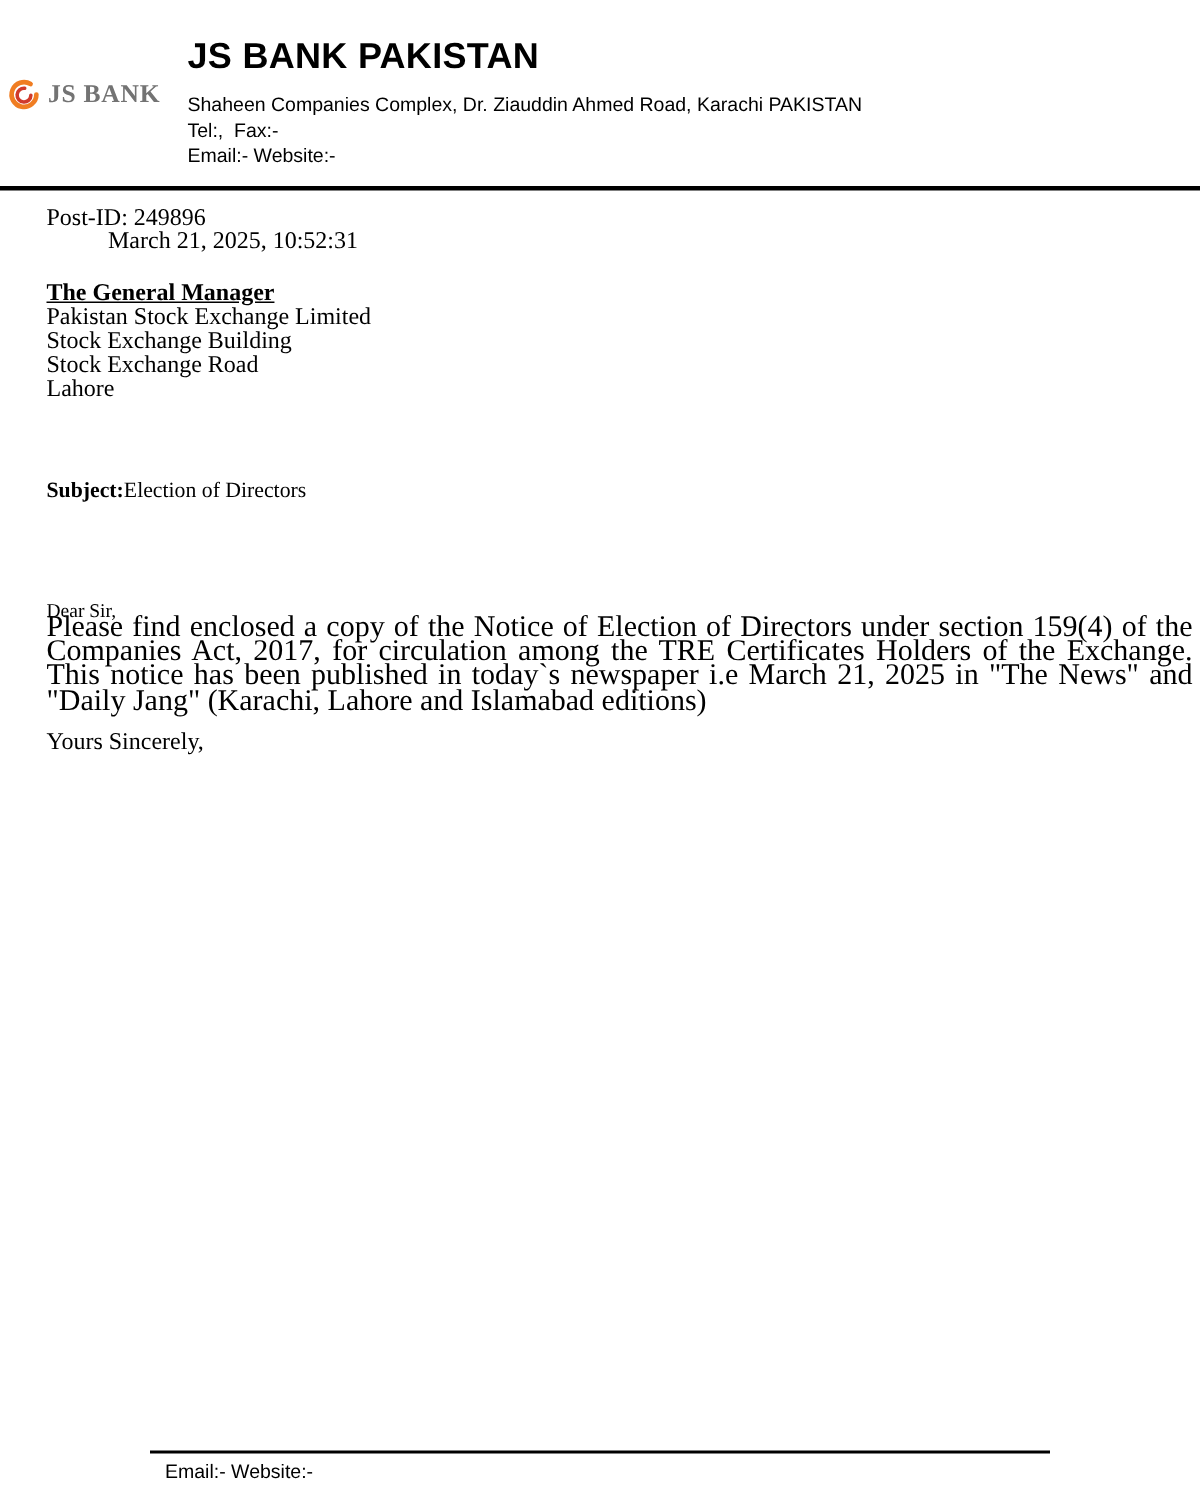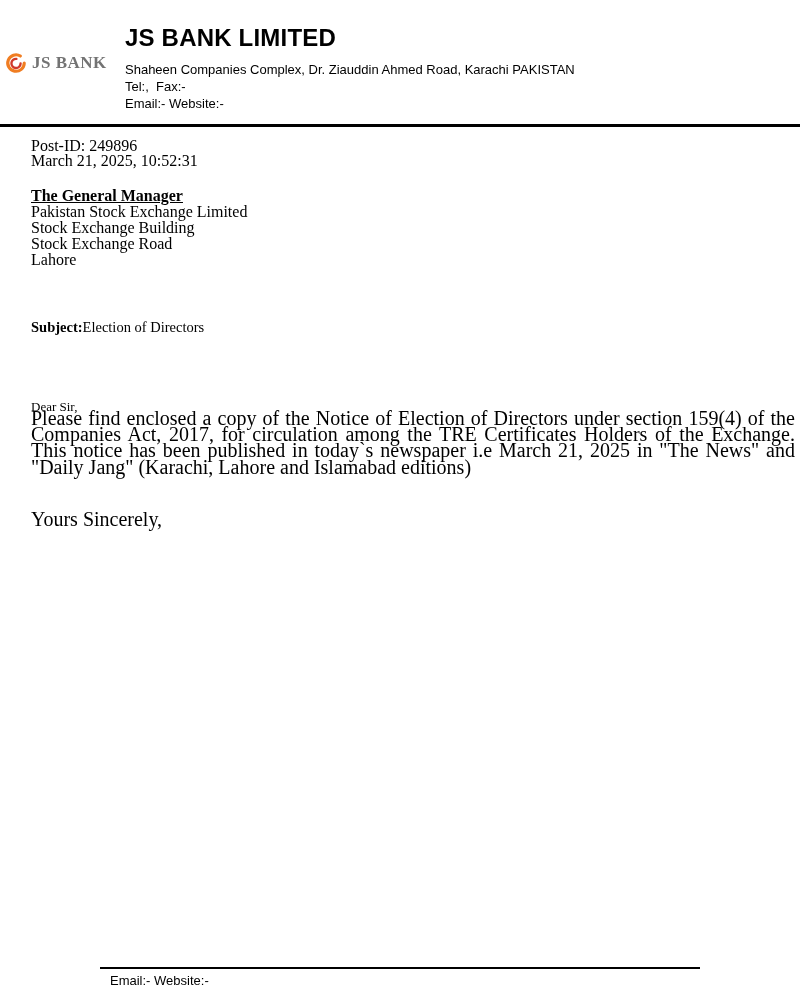--- a/index.html
+++ b/index.html
@@ -62,37 +62,37 @@
   }
 
   
   .body-block {
     position: absolute;
     left: 31px;
     font-size: 16px;
     line-height: 16px;
   }
   .post-id   { top: 138px; }
-  .datetime  { top: 153px; }
+  .datetime  { top: 153px; margin-left: 41px; }
   .recipient { top: 188px; }
   .recipient .bold-line { font-weight: bold; text-decoration: underline; }
   .subject   { top: 319px; font-size: 14.5px; }
   .subject .label { font-weight: bold; }
   .subject .text  { }
   .salutation { top: 367px; font-size: 13px; margin-top: 32px; }
   .letter-paragraph {
     top: 410px;
     right: 5px;
     width: 764px;
     font-size: 20px;
     line-height: 16.2px;
     text-align: justify;
     white-space: pre-wrap;
   }
-  .closing { top: 511px; font-size: 20px; font-family: Liberation Serif, serif; }
+  .closing { top: 487px; font-size: 16px; font-family: Liberation Serif, serif; }
 
   
   .footer-rule {
     position: absolute;
     left: 100px;
     top: 967px;
     width: 600px;
     border-top: 2px solid #000000;
   }
   .footer-text {
@@ -112,21 +112,21 @@
     <div class="logo">
       <span class="logo-icon">
         <svg width="22" height="22" viewBox="0 0 24 24">
           <path d="M21 12a9 9 0 1 1-4.2-7.6" stroke="#f07d22" stroke-width="3.4" fill="none" stroke-linecap="round"></path>
           <path d="M12.5 7.5a5 5 0 1 0 4.5 5" stroke="#d03a2b" stroke-width="2.6" fill="none" stroke-linecap="round"></path>
         </svg>
       </span>
       <span class="logo-text">JS BANK</span>
     </div>
     <div class="header-text">
-      <div class="bank-name">JS BANK LIMITED</div>
+      <div class="bank-name">JS BANK PAKISTAN</div>
       <div class="header-line">Shaheen Companies Complex, Dr. Ziauddin Ahmed Road, Karachi PAKISTAN</div>
       <div class="header-line">Tel:,  Fax:-</div>
       <div class="header-line">Email:- Website:-</div>
     </div>
   </div>
 
   <div class="body-block post-id">Post-ID: 249896</div>
   <div class="body-block datetime">March 21, 2025, 10:52:31</div>
 
   <div class="body-block recipient">

